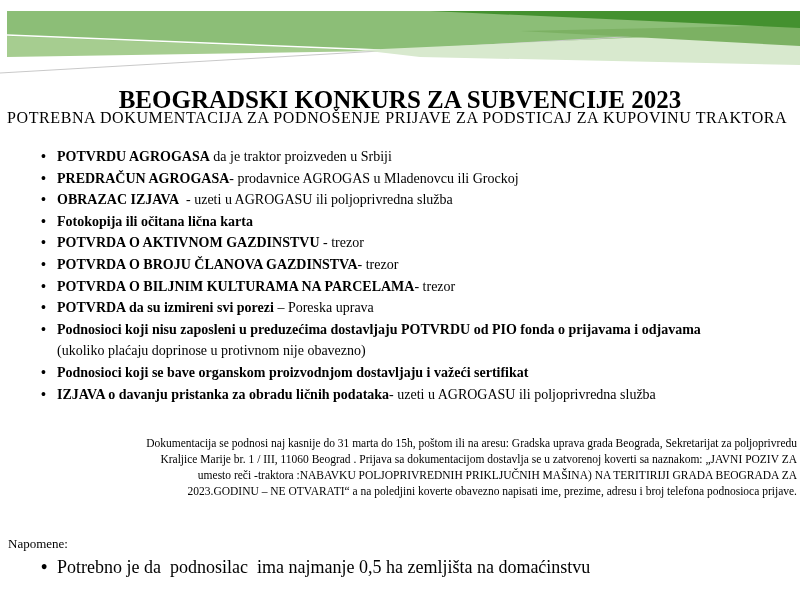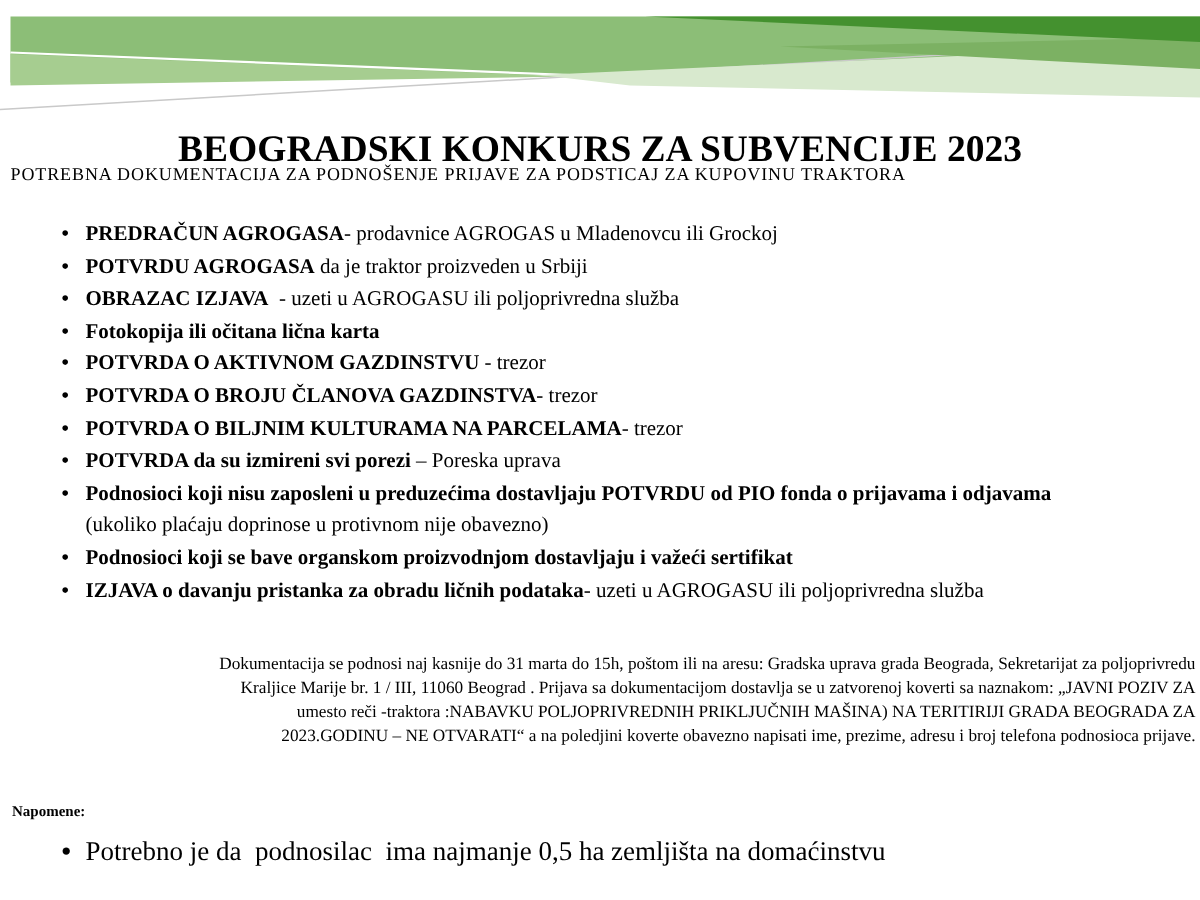--- a/index.html
+++ b/index.html
@@ -11,21 +11,21 @@
     color: #000000;
   }
   .header-svg { position: absolute; top: 0; left: 0; display: block; }
   .title {
     position: absolute; top: 86px; left: 0; width: 800px;
     text-align: center; font-size: 25px; font-weight: bold;
     white-space: nowrap; margin: 0;
   }
   .subtitle {
     position: absolute; top: 109px; left: 7px;
-    font-size: 12px; font-weight: normal; letter-spacing: 0.6px;
+    font-size: 16px; font-weight: normal; letter-spacing: 0.6px;
     white-space: nowrap; margin: 0; text-align: right;
   }
   ul.main-list {
     position: absolute; top: 146px; left: 40px; width: 755px;
     margin: 0; padding: 0; list-style: none;
     font-size: 14px; line-height: 21.6px;
   }
   ul.main-list li {
     position: relative; padding-left: 17px; white-space: pre;
   }
@@ -34,21 +34,21 @@
     position: absolute; left: 1px; top: 0;
     font-weight: bold;
   }
   ul.main-list li .cont-line { white-space: pre; font-weight: normal; }
   .fineprint {
     position: absolute; top: 435px; left: 57px; width: 740px;
     font-size: 11.5px; line-height: 16px; white-space: nowrap; text-align: right;
   }
   .notes-heading {
     position: absolute; top: 536px; left: 8px;
-    font-size: 10px; margin: 0; font-weight: bold;
+    font-size: 13px; margin: 0; font-weight: normal;
   }
   ul.notes-list {
     position: absolute; top: 557px; left: 40px; width: 755px;
     margin: 0; padding: 0; list-style: none;
     font-size: 18px; line-height: 21px;
   }
   ul.notes-list li { position: relative; padding-left: 17px; white-space: pre; }
   ul.notes-list li::before {
     content: "\2022";
     position: absolute; left: 1px; top: 0;
@@ -65,22 +65,22 @@
   <line x1="0" y1="73" x2="640" y2="36" stroke-width="1" stroke="#C9C9C9"></line>
   <polygon points="360,50 800,30 800,65 420,57" fill="#D8E9CE"></polygon>
   <polygon points="520,31 800,25 800,46" fill="#7CB163"></polygon>
   <polygon points="430,11 800,11 800,28" fill="#44912F"></polygon>
 </svg>
 
 <h1 class="title">BEOGRADSKI KONKURS ZA SUBVENCIJE 2023</h1>
 <h2 class="subtitle">POTREBNA DOKUMENTACIJA ZA PODNOŠENJE PRIJAVE ZA PODSTICAJ ZA KUPOVINU TRAKTORA</h2>
 
 <ul class="main-list" id="bullet-list">
+    <li><b>POTVRDU AGROGASA</b><span> da je traktor proizveden u Srbiji</span></li>
     <li><b>PREDRAČUN AGROGASA</b><span>- prodavnice AGROGAS u Mladenovcu ili Grockoj</span></li>
-    <li><b>POTVRDU AGROGASA</b><span> da je traktor proizveden u Srbiji</span></li>
     <li><b>OBRAZAC IZJAVA</b><span>  - uzeti u AGROGASU ili poljoprivredna služba</span></li>
     <li><b>Fotokopija ili očitana lična karta</b></li>
     <li><b>POTVRDA O AKTIVNOM GAZDINSTVU</b><span> - trezor</span></li>
     <li><b>POTVRDA O BROJU ČLANOVA GAZDINSTVA</b><span>- trezor</span></li>
     <li><b>POTVRDA O BILJNIM KULTURAMA NA PARCELAMA</b><span>- trezor</span></li>
     <li><b>POTVRDA da su izmireni svi porezi</b><span> – Poreska uprava</span></li>
     <li><b>Podnosioci koji nisu zaposleni u preduzećima dostavljaju POTVRDU od PIO fonda o prijavama i odjavama</b><div class="cont-line">(ukoliko plaćaju doprinose u protivnom nije obavezno)</div></li>
     <li><b>Podnosioci koji se bave organskom proizvodnjom dostavljaju i važeći sertifikat</b></li>
     <li><b>IZJAVA o davanju pristanka za obradu ličnih podataka</b><span>- uzeti u AGROGASU ili poljoprivredna služba</span></li>
   </ul>

